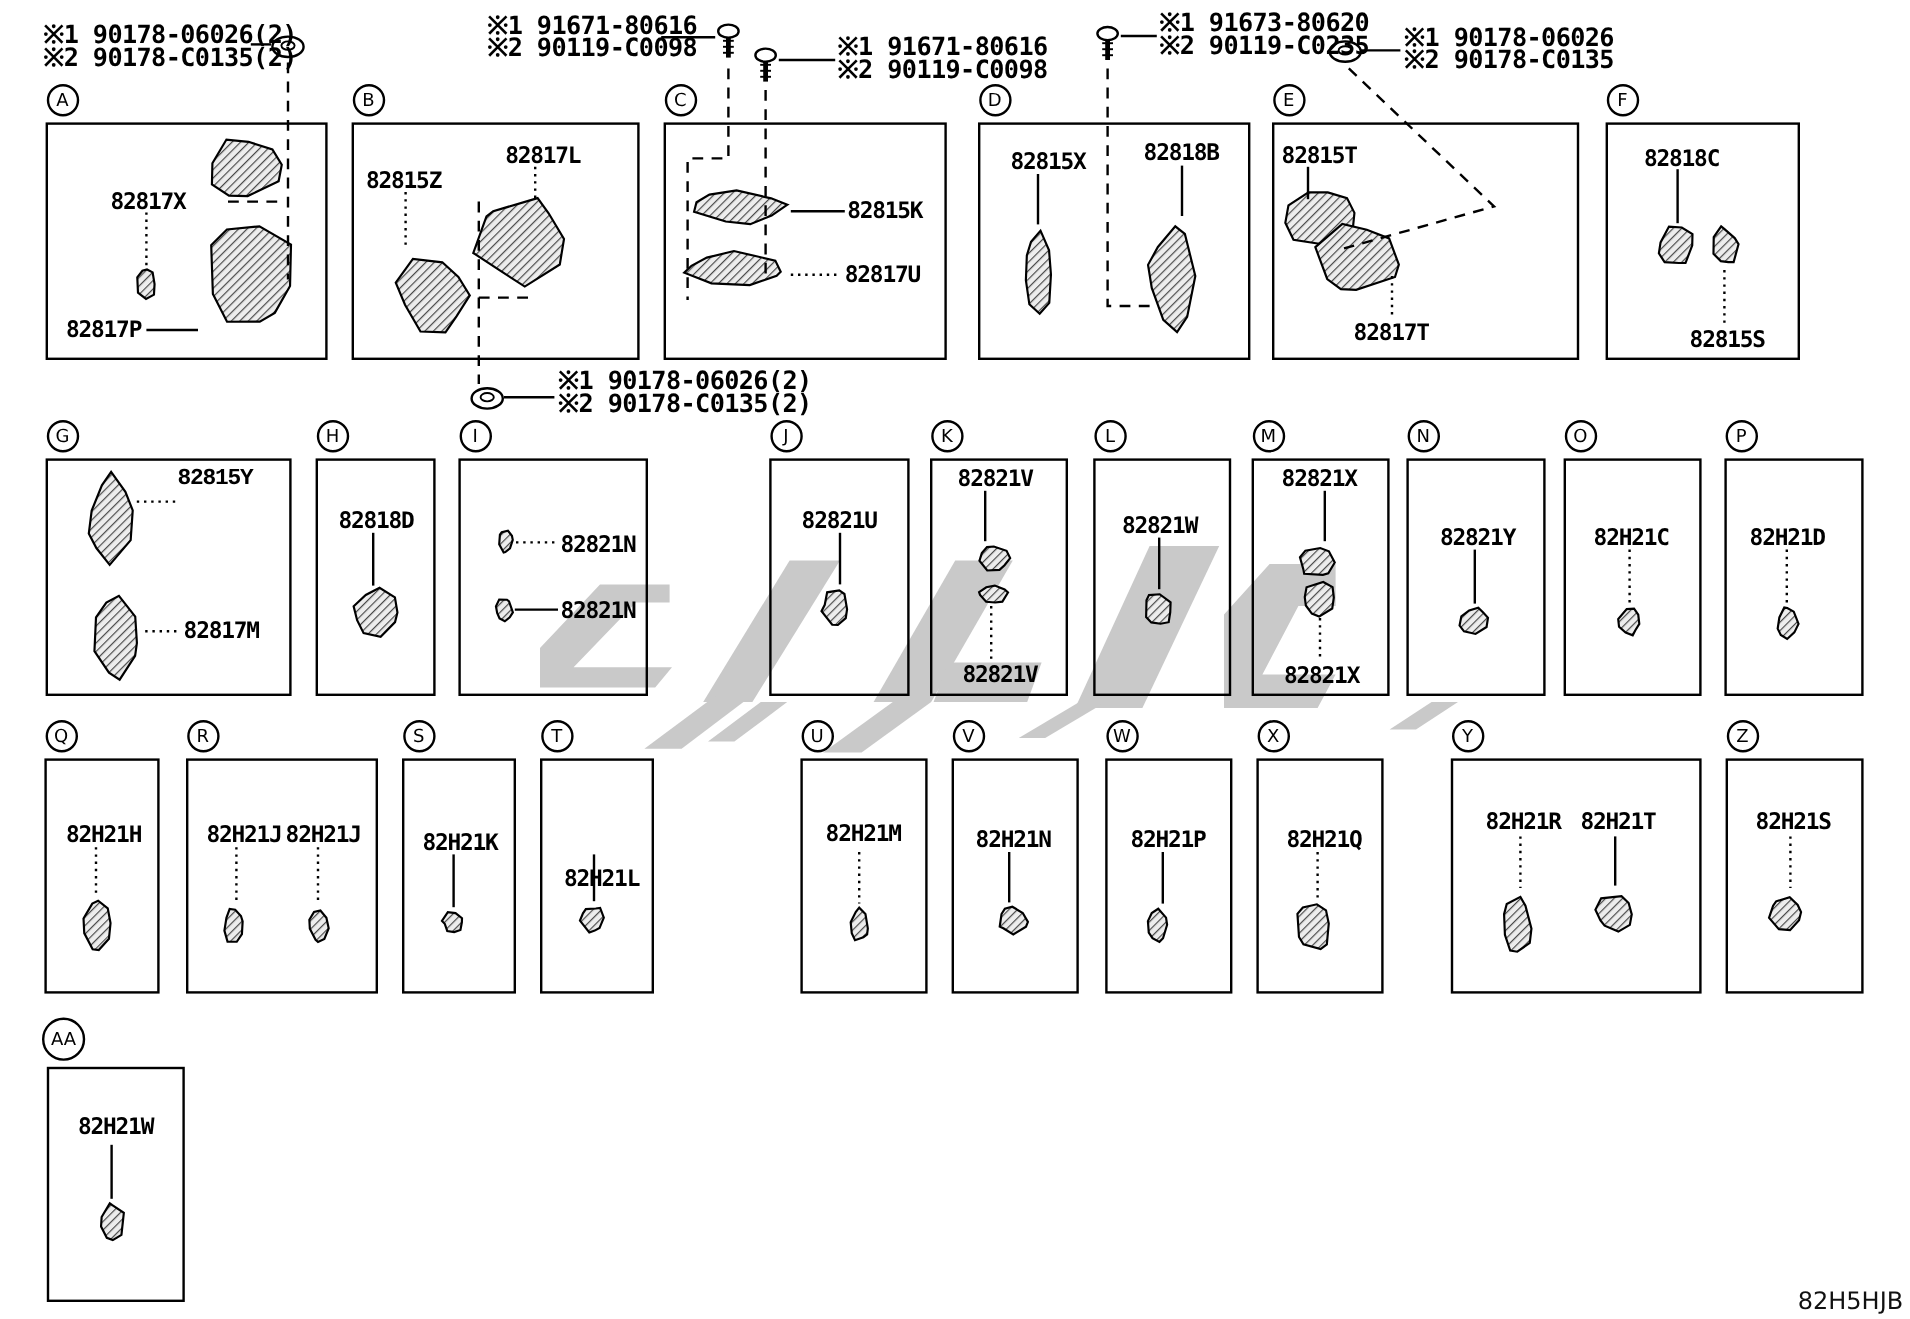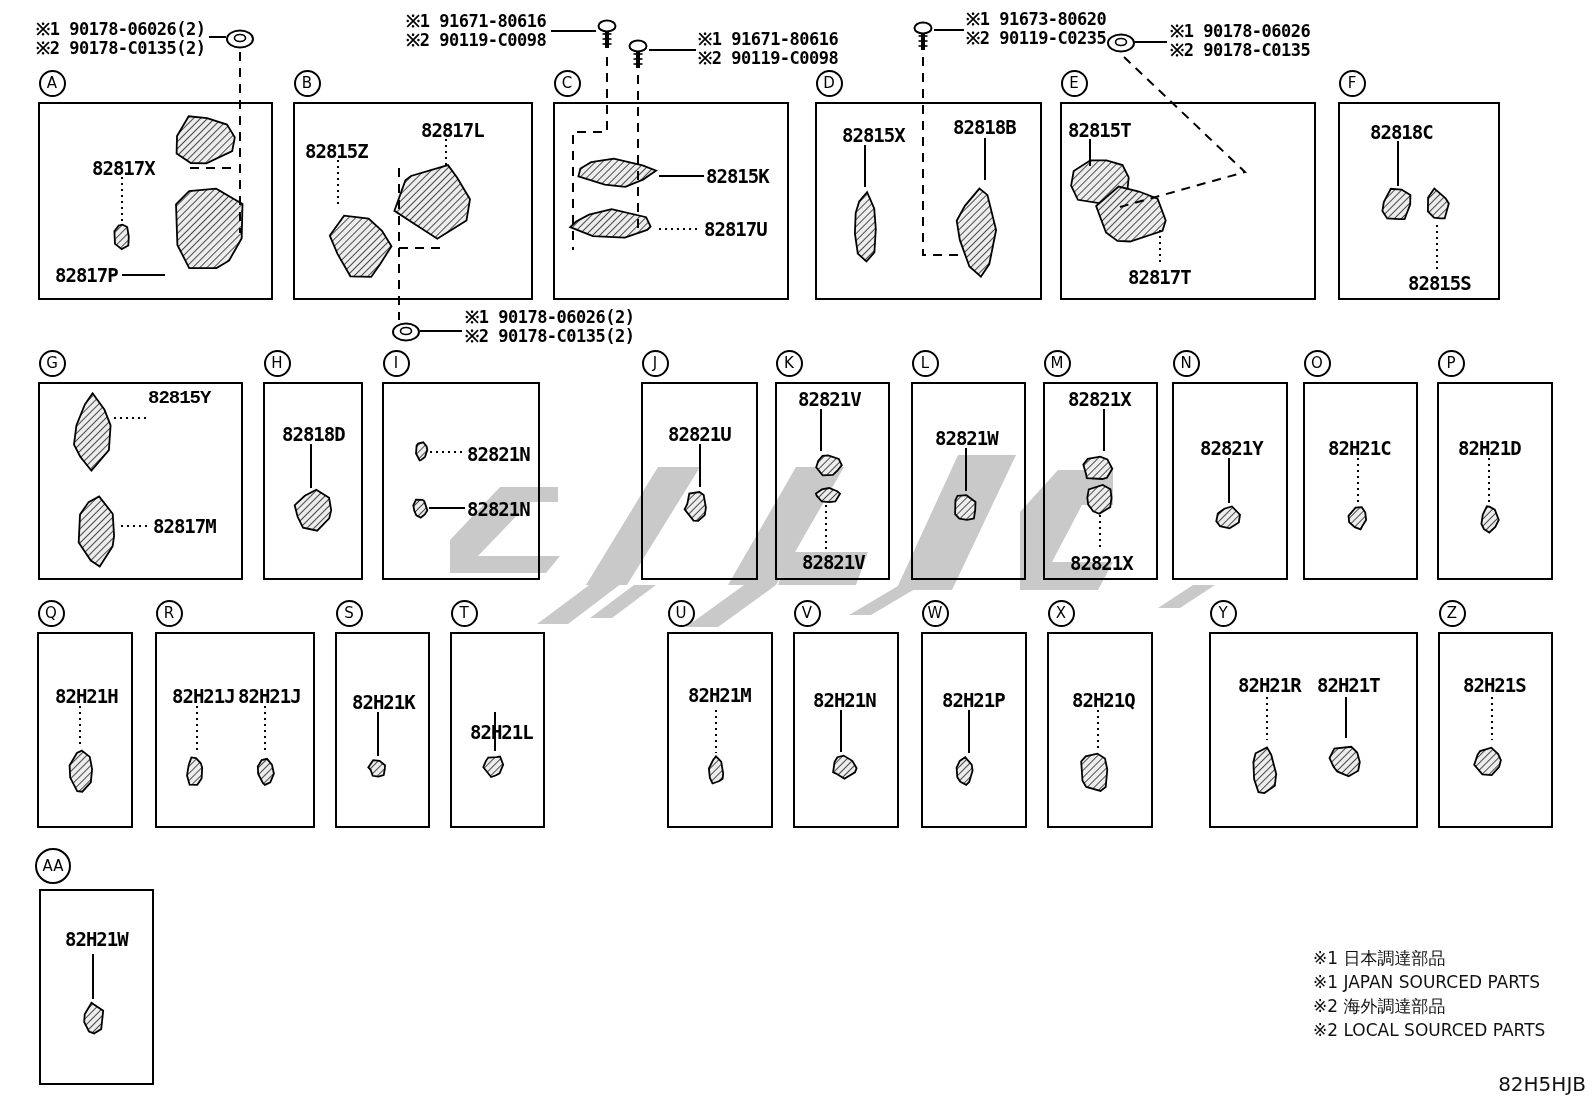--- a/index.html
+++ b/index.html
@@ -5,21 +5,21 @@
   html,body{margin:0;padding:0;background:#ffffff;}
   #page{position:relative;width:1592px;height:1099px;background:#fff;overflow:hidden;
         font-family:"DejaVu Sans Mono",monospace;color:#000;}
   #svg-layer{position:absolute;left:0;top:0;width:1592px;height:1099px;}
   .part-box{position:absolute;border:2px solid #000;background:transparent;}
   .circle-letter{position:absolute;border:2px solid #000;border-radius:50%;
         display:flex;align-items:center;justify-content:center;
         font:15px "DejaVu Sans",sans-serif;background:#fff;box-sizing:border-box;}
   .plabel{position:absolute;font-weight:bold;font-size:19px;letter-spacing:-1px;
         white-space:nowrap;font-family:"DejaVu Sans Mono",monospace;}
-  .note{position:absolute;font-weight:bold;font-size:17px;letter-spacing:-0.5px;
+  .note{position:absolute;font-weight:bold;font-size:21px;letter-spacing:-0.5px;
         line-height:19px;white-space:nowrap;font-family:"DejaVu Sans Mono",monospace;text-align:right;}
   .legend{position:absolute;left:1313px;top:946px;font:17px "DejaVu Sans",sans-serif;
         line-height:24px;color:#111;}
   .doc-code{position:absolute;right:6px;top:1072px;font:20px "DejaVu Sans",sans-serif;color:#111;}
 </style>
 </head>
 <body>
 
 <div id="page">
   <svg id="svg-layer" viewBox="0 0 1592 1099" xmlns="http://www.w3.org/2000/svg">
@@ -169,26 +169,20 @@
           <ellipse cx="1121" cy="43" rx="13" ry="8.5" fill="#fff" stroke="#000" stroke-width="2"></ellipse>
           <ellipse cx="1121" cy="42" rx="5.5" ry="3.5" fill="none" stroke="#000" stroke-width="1.6"></ellipse>
         </g>
         <g>
           <ellipse cx="406" cy="332" rx="13" ry="8.5" fill="#fff" stroke="#000" stroke-width="2"></ellipse>
           <ellipse cx="406" cy="331" rx="5.5" ry="3.5" fill="none" stroke="#000" stroke-width="1.6"></ellipse>
         </g>
       </g>
   </svg>
 
-  <div class="legend">
-    <div>※1 日本調達部品</div>
-    <div>※1 JAPAN SOURCED PARTS</div>
-    <div>※2 海外調達部品</div>
-    <div>※2 LOCAL SOURCED PARTS</div>
-  </div>
 
   <div class="doc-code">82H5HJB</div>
 <div class="note" style="left: 36px; top: 20px;">
       <div>※1 90178-06026(2)</div>
       <div>※2 90178-C0135(2)</div>
     </div>
     <div class="note" style="left: 406px; top: 12px;">
       <div>※1 91671-80616</div>
       <div>※2 90119-C0098</div>
     </div>

